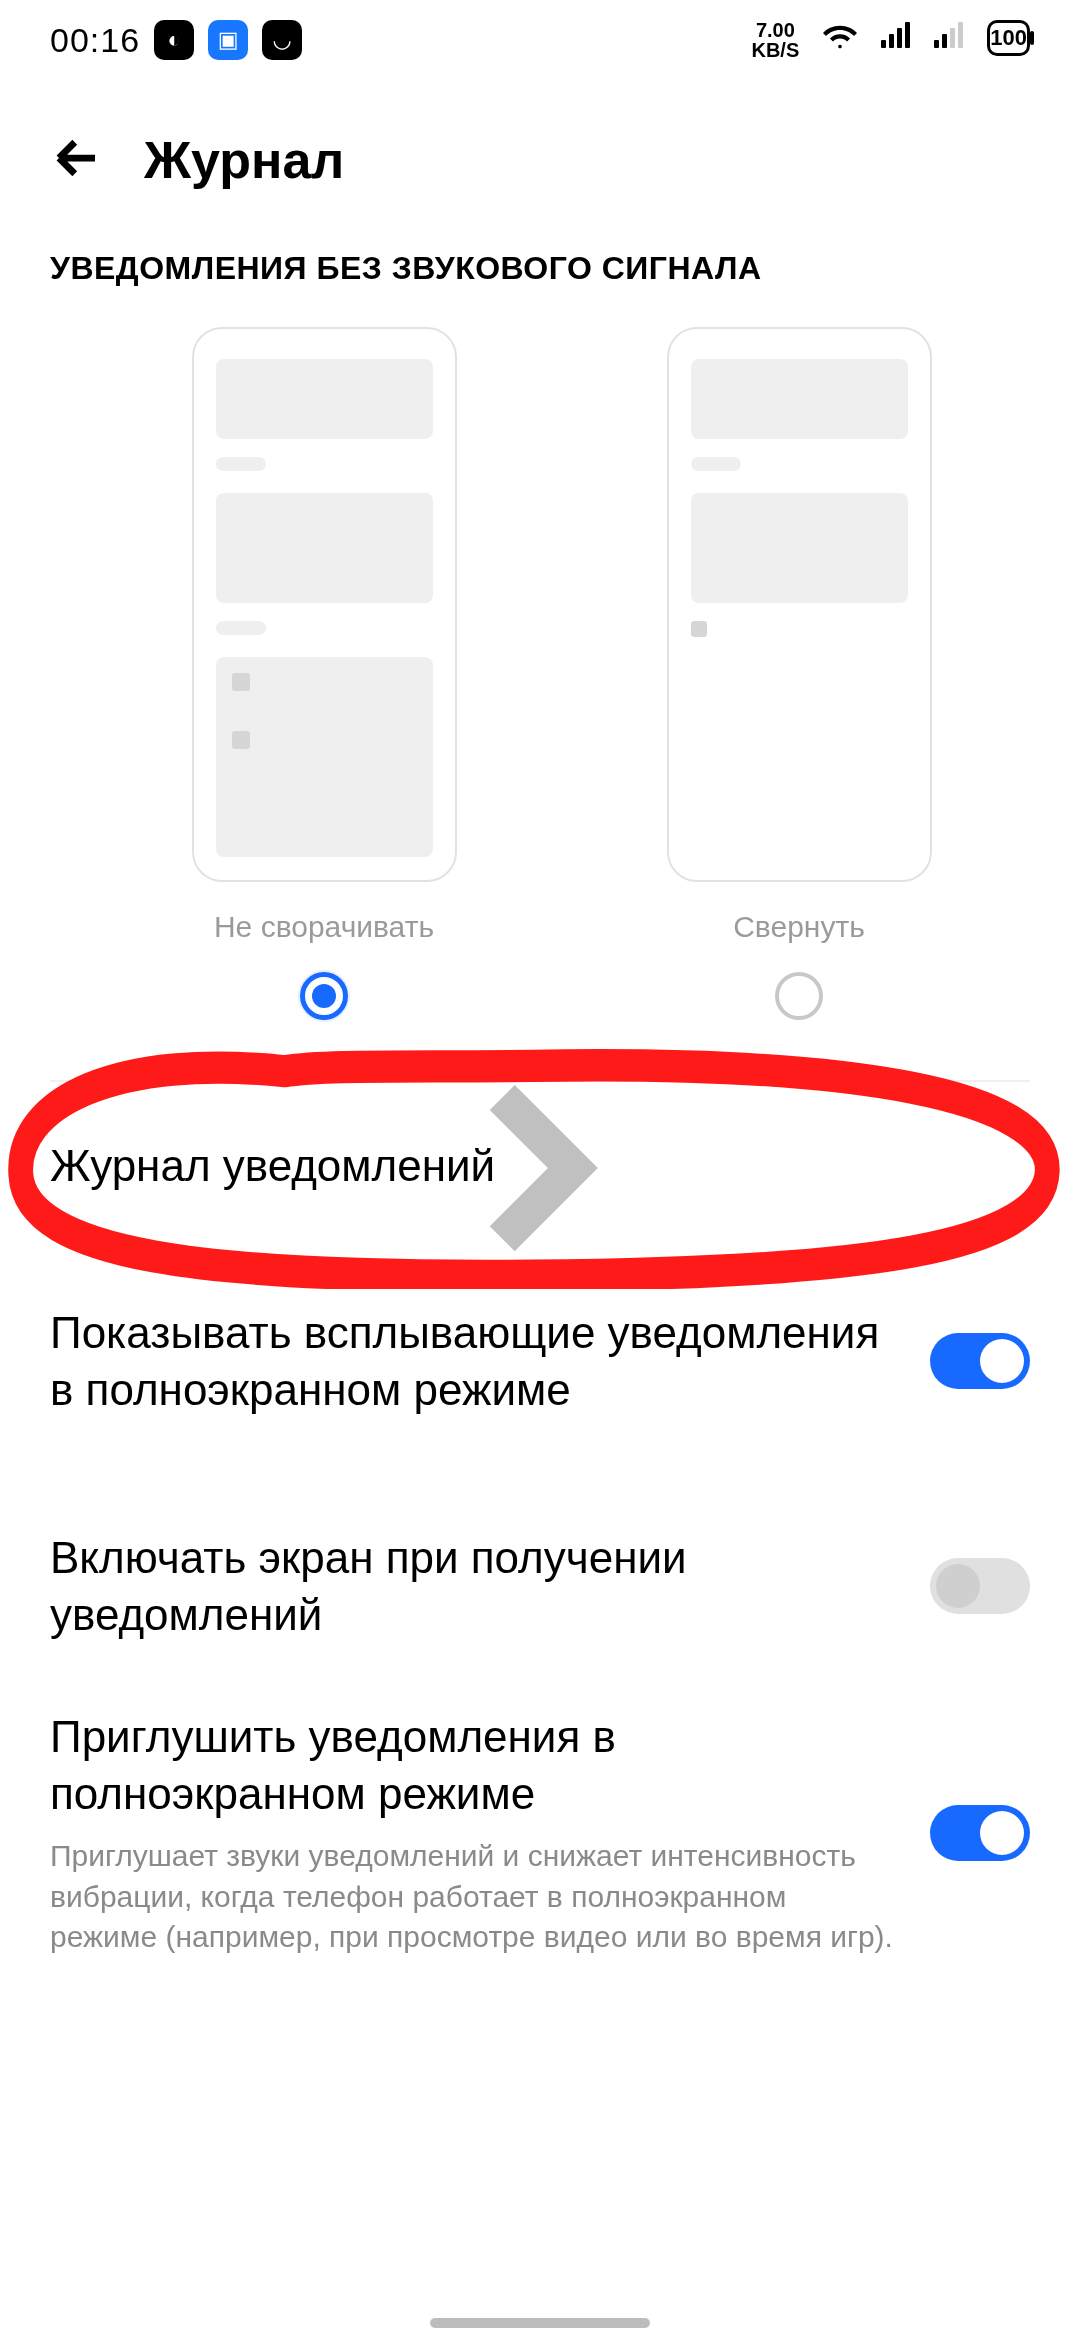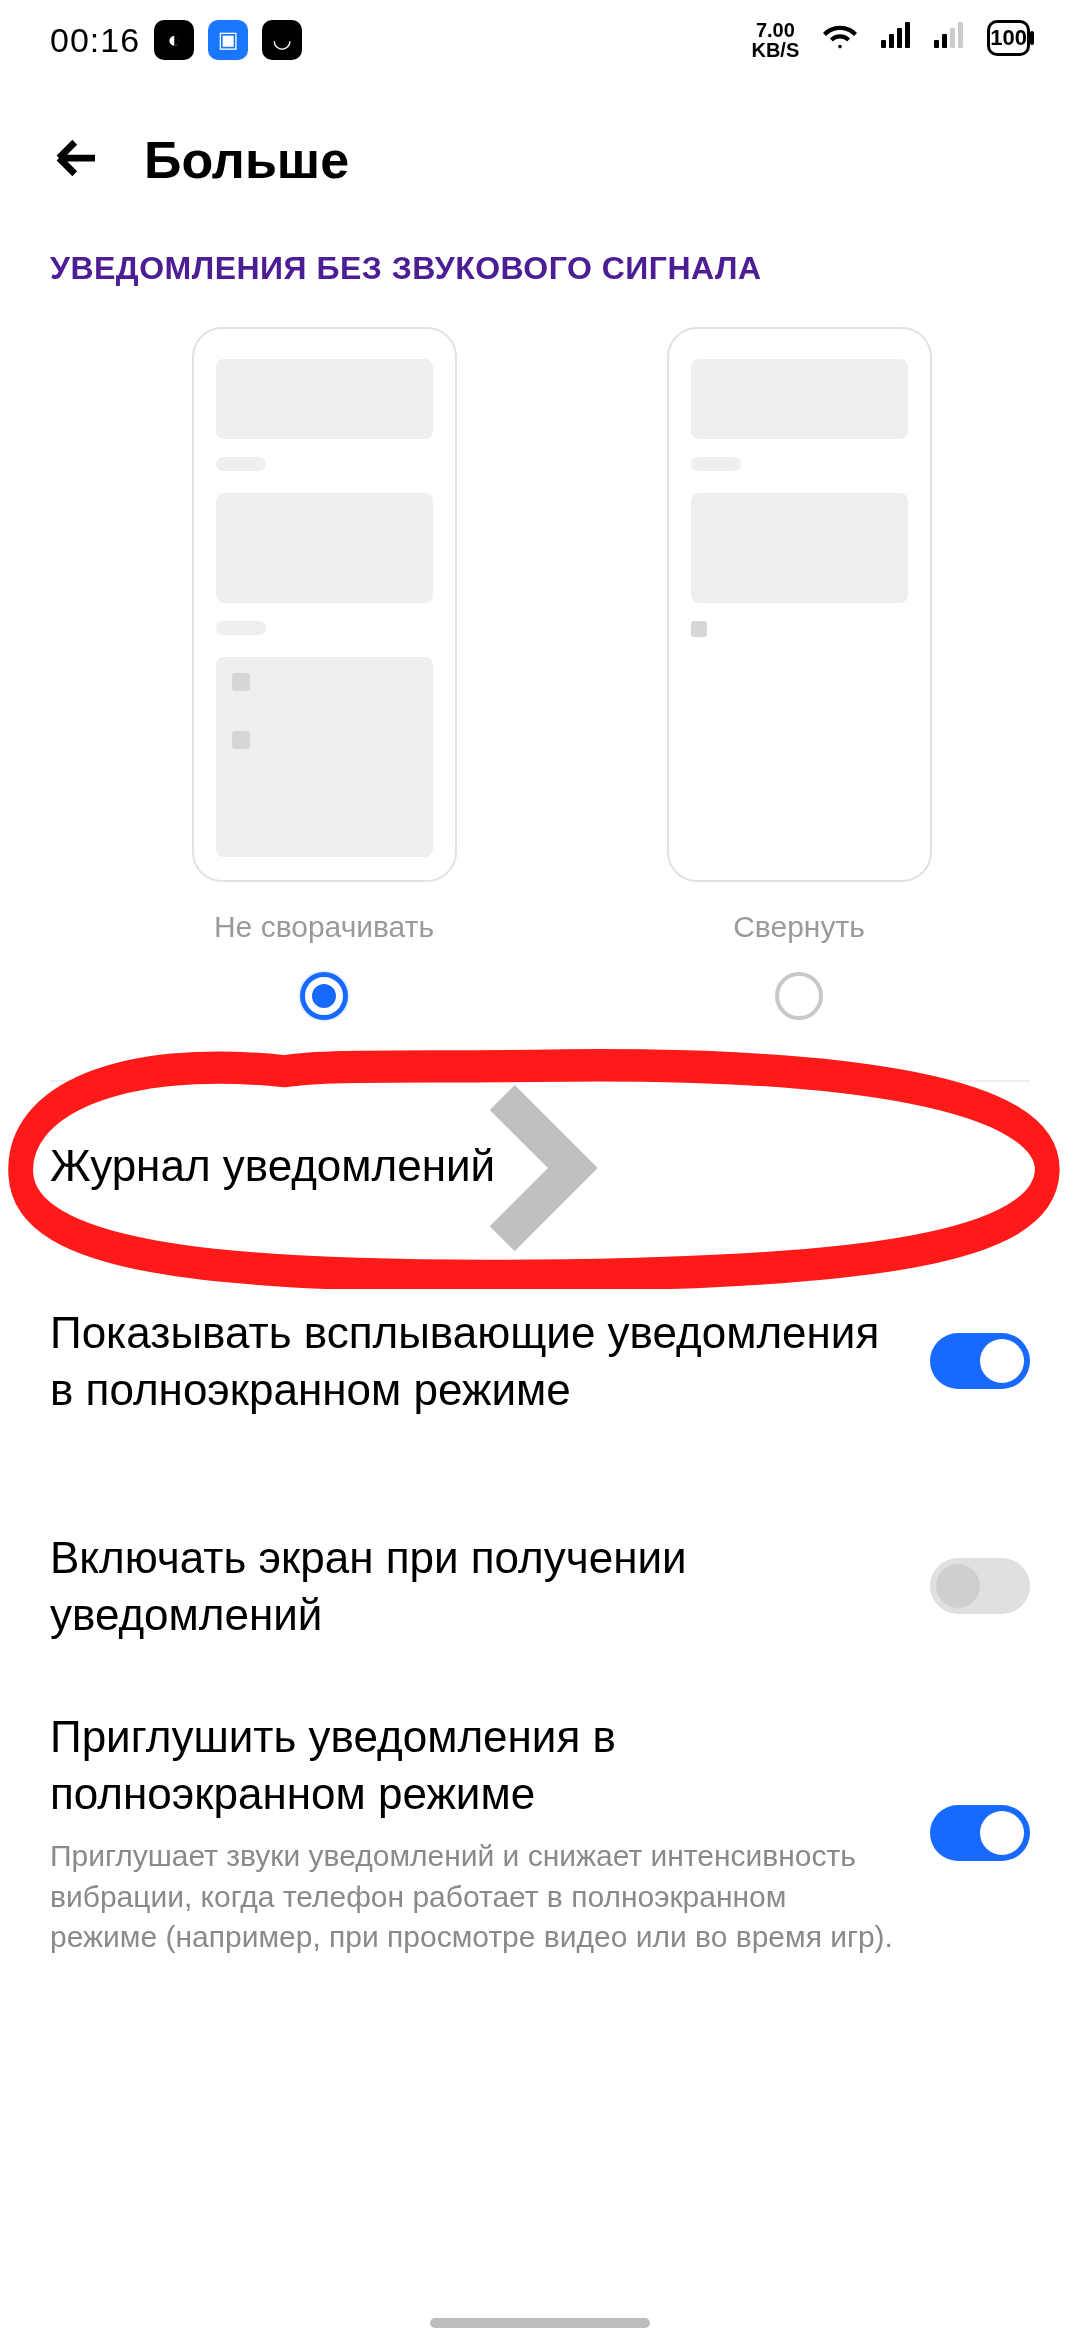--- a/index.html
+++ b/index.html
@@ -17,21 +17,21 @@
   .sb-batt { border: 3px solid #000; border-radius: 10px; padding: 2px 0; font-size: 22px; font-weight: 700; position: relative; }
   .sb-batt::after { content:""; position:absolute; right:-7px; top:50%; transform:translateY(-50%); width:4px; height:14px; background:#000; border-radius:2px; }
   .sb-sig { display:flex; align-items:flex-end; gap:3px; height:28px; }
   .sb-sig span{ width:5px; background:#000; border-radius:1px; }
   .sb-sig.weak span:nth-child(n+3){ background:#ccc; }
   .sb-sig span:nth-child(1){height:8px}.sb-sig span:nth-child(2){height:14px}.sb-sig span:nth-child(3){height:20px}.sb-sig span:nth-child(4){height:26px}
   .header { display: flex; align-items: center; gap: 40px; padding: 50px 50px 60px 50px; }
   .back-arrow svg { width: 54px; height: 54px; stroke: #000; stroke-width: 3; fill: none; }
   .title { font-size: 52px; font-weight: 700; }
   .content { padding: 0 50px; }
-  .section-header { font-size: 32px; font-weight: 700; color: #4c1d95; letter-spacing: 0.5px; margin-bottom: 40px; }
+  .section-header { font-size: 32px; font-weight: 700; color: #000000; letter-spacing: 0.5px; margin-bottom: 40px; }
   .options-row { display: flex; justify-content: space-around; gap: 30px; padding: 0 30px; }
   .opt { display:flex; flex-direction:column; align-items:center; gap: 28px; margin-left: 43px; }
   .phone-mock { width: 265px; height: 555px; border: 2px solid #e2e2e2; border-radius: 30px; background:#fff; padding: 30px 22px; }
   .pm-block{ background:#efefef; border-radius:8px; }
   .pm-a{ height:80px; margin-bottom:18px; }
   .pm-pill{ width:50px; height:14px; background:#efefef; border-radius:7px; margin-bottom:22px; }
   .pm-b{ height:110px; margin-bottom:18px; }
   .pm-list{ height:200px; padding:16px; background:#efefef; border-radius:8px; }
   .pm-sq{ width:18px; height:18px; background:#d6d6d6; border-radius:3px; margin-bottom:40px; }
   .pm-dots{ width:16px; height:16px; background:#d6d6d6; border-radius:3px; }
@@ -100,21 +100,21 @@
       <div class="sb-batt"><span>100</span></div>
     </div>
   </div>
 
   <div class="header">
     <div class="back-arrow">
       <svg viewBox="0 0 24 24">
           <path d="M20 12H4m0 0l7-7M4 12l7 7"></path>
         </svg>
     </div>
-    <div class="title">Больше</div>
+    <div class="title">Журнал</div>
   </div>
 
   <div class="content">
 
     <div class="section-header">УВЕДОМЛЕНИЯ БЕЗ ЗВУКОВОГО СИГНАЛА</div>
 
     <div class="options-row">
       <div class="opt">
         <div class="phone-mock">
           <div class="pm-block pm-a"></div>

